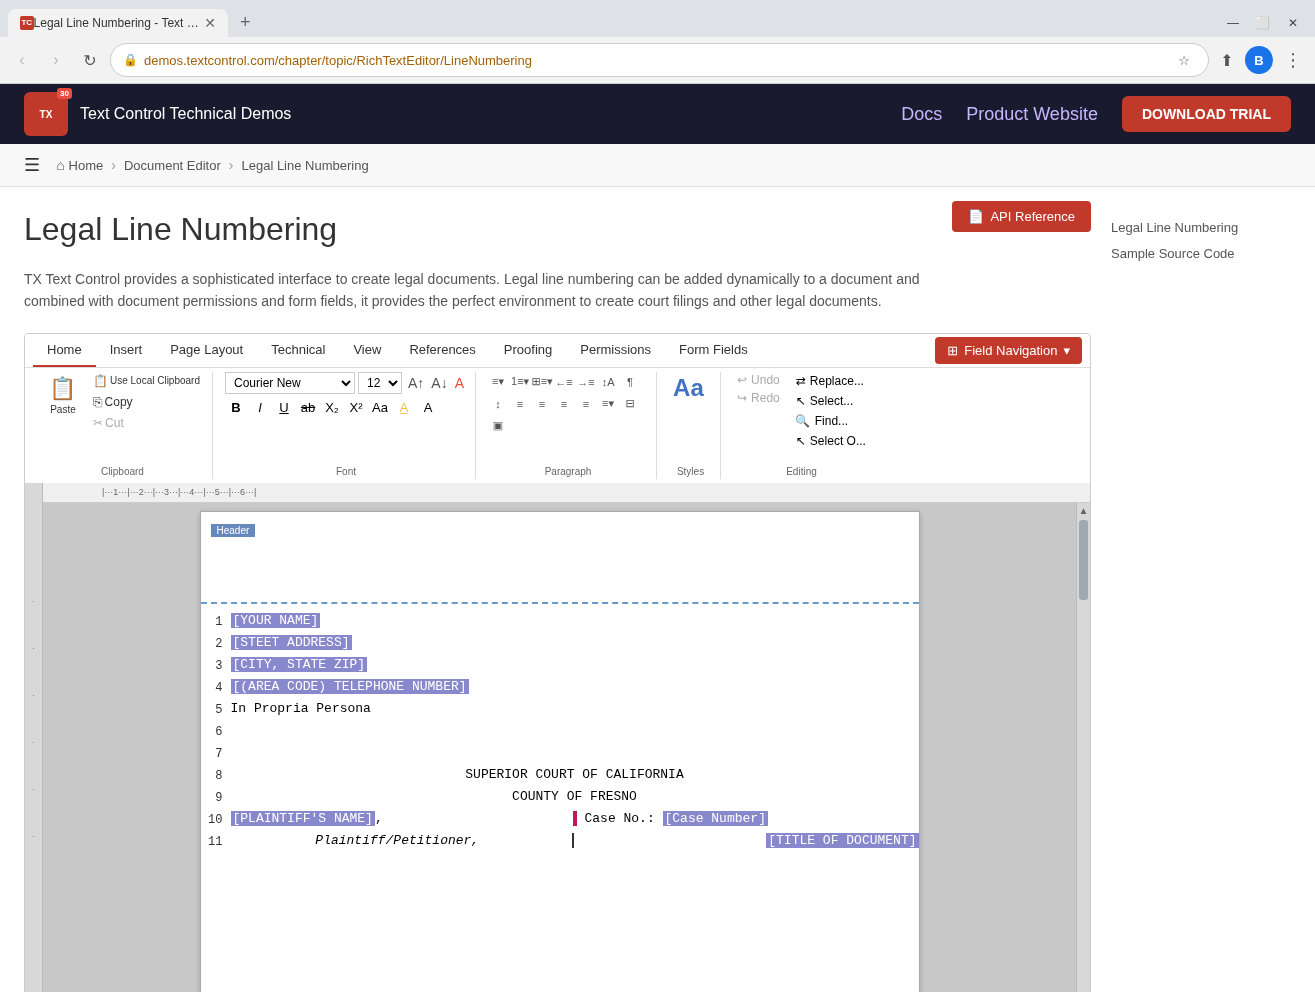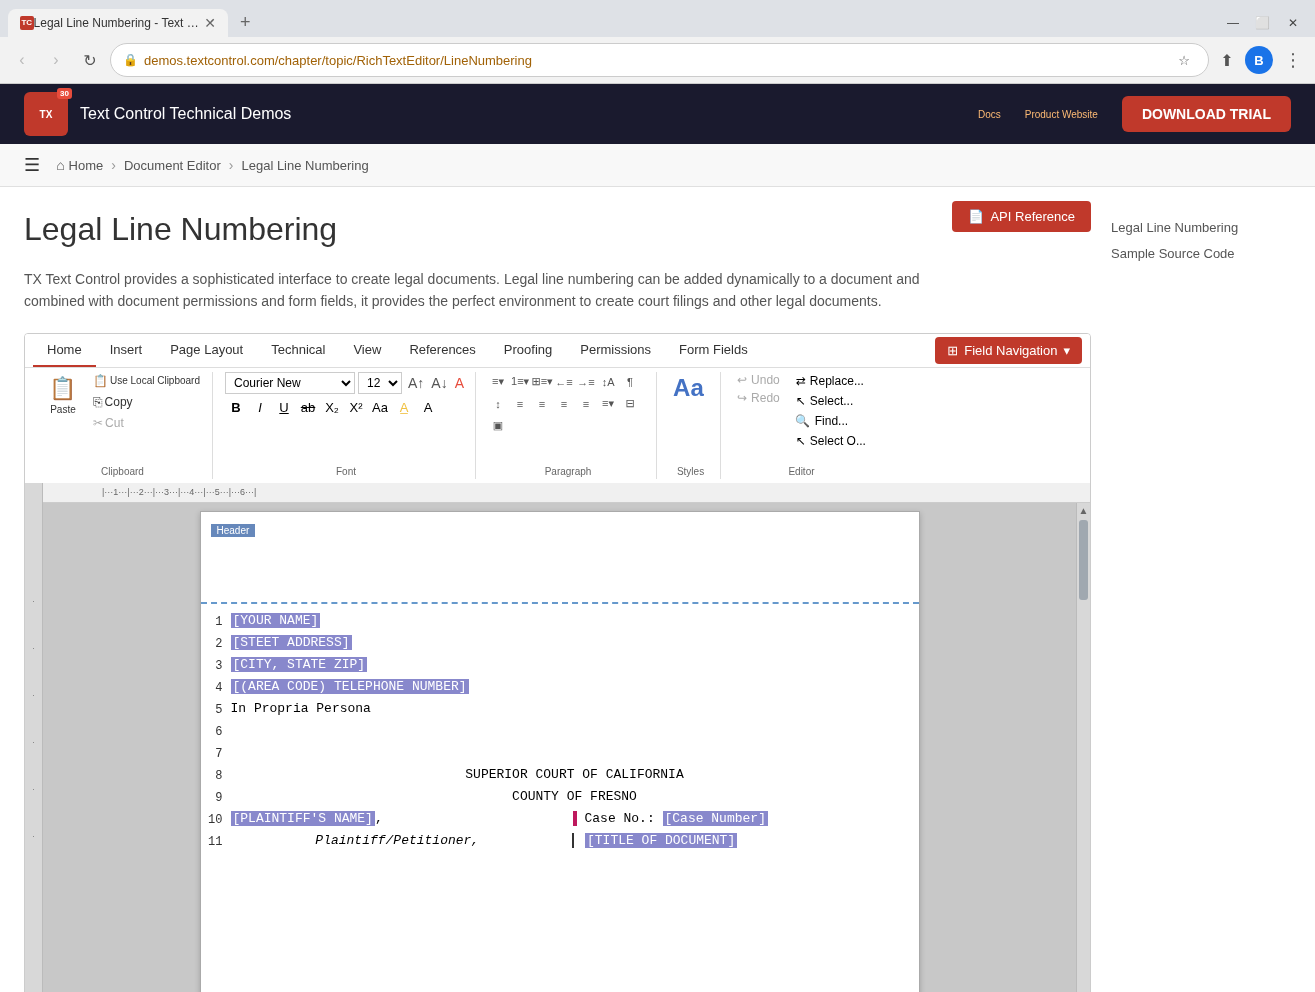--- a/index.html
+++ b/index.html
@@ -26,21 +26,21 @@
     .browser-profile { width: 28px; height: 28px; border-radius: 50%; background: #1a73e8; color: white; display: flex; align-items: center; justify-content: center; font-size: 13px; font-weight: bold; cursor: pointer; }
     .browser-menu { width: 28px; height: 28px; display: flex; align-items: center; justify-content: center; cursor: pointer; color: #555; font-size: 18px; }
 
     
     .app-header { background: #1a1a2e; color: white; display: flex; align-items: center; padding: 0 24px; height: 60px; }
     .logo { display: flex; align-items: center; gap: 12px; margin-right: auto; }
     .logo-icon { width: 44px; height: 44px; background: #c0392b; border-radius: 6px; display: flex; align-items: center; justify-content: center; color: white; font-size: 10px; font-weight: bold; position: relative; }
     .logo-icon .badge { position: absolute; top: -4px; right: -4px; background: #e74c3c; border-radius: 3px; padding: 1px 3px; font-size: 8px; }
     .logo-title { font-size: 16px; font-weight: 400; }
     .header-nav { display: flex; align-items: center; gap: 24px; }
-    .header-nav a { color: #fdba74; text-decoration: none; font-size: 10px; }
+    .header-nav a { color: #c4b5fd; text-decoration: none; font-size: 18px; }
     .download-trial-btn { background: #c0392b; color: white; border: none; padding: 10px 20px; border-radius: 6px; font-size: 14px; font-weight: bold; cursor: pointer; }
 
     
     .breadcrumb-bar { background: #f8f8f8; padding: 10px 24px; border-bottom: 1px solid #e0e0e0; display: flex; align-items: center; gap: 8px; }
     .breadcrumb-menu { color: #333; font-size: 18px; cursor: pointer; margin-right: 8px; }
     .breadcrumb-item { color: #555; font-size: 13px; text-decoration: none; display: flex; align-items: center; gap: 4px; }
     .breadcrumb-item .home-icon { font-size: 14px; }
     .breadcrumb-sep { color: #999; font-size: 14px; }
     .breadcrumb-current { color: #555; font-size: 13px; }
 
@@ -298,21 +298,21 @@
               <div class="editing-btn">
                 <span>🔍</span>
                 <span>Find...</span>
               </div>
               <div class="editing-btn">
                 <span>↖</span>
                 <span>Select O...</span>
               </div>
             </div>
           </div>
-          <div class="ribbon-group-label">Editor</div>
+          <div class="ribbon-group-label">Editing</div>
         </div>
       </div>
 
       <div class="doc-wrapper">
 
         <div style="width:18px;background:#d8d8d8;display:flex;flex-direction:column;padding-top:20px;align-items:center;border-right:1px solid #bbb;">
           <div style="font-size:7px;color:#666;margin-top:95px;">·</div>
           <div style="font-size:7px;color:#666;margin-top:40px;">·</div>
           <div style="font-size:7px;color:#666;margin-top:40px;">·</div>
           <div style="font-size:7px;color:#666;margin-top:40px;">·</div>
@@ -401,21 +401,21 @@
                       <div style="flex:1;padding-left:8px;">
                         Case No.:&nbsp;<span class="field-highlighted">[Case Number]</span>
                       </div>
                     </div>
                   </div>
 
                   <div class="doc-line">
                     <div class="doc-line-num">11</div>
                     <div class="doc-line-content" style="display:flex;">
                       <div style="flex:1;border-right:2px solid #333;padding-right:8px;font-style:italic;text-align:center;">Plaintiff/Petitioner,</div>
-                      <div style="flex:1;padding-left:11px;">
+                      <div style="flex:1;padding-left:11px;text-align:right;">
                         <span class="field-highlighted">[TITLE OF DOCUMENT]</span>
                       </div>
                     </div>
                   </div>
 
                 </div>
               </div>
             </div>
 
             <div style="width:14px;background:#d8d8d8;display:flex;flex-direction:column;border-left:1px solid #bbb;">

